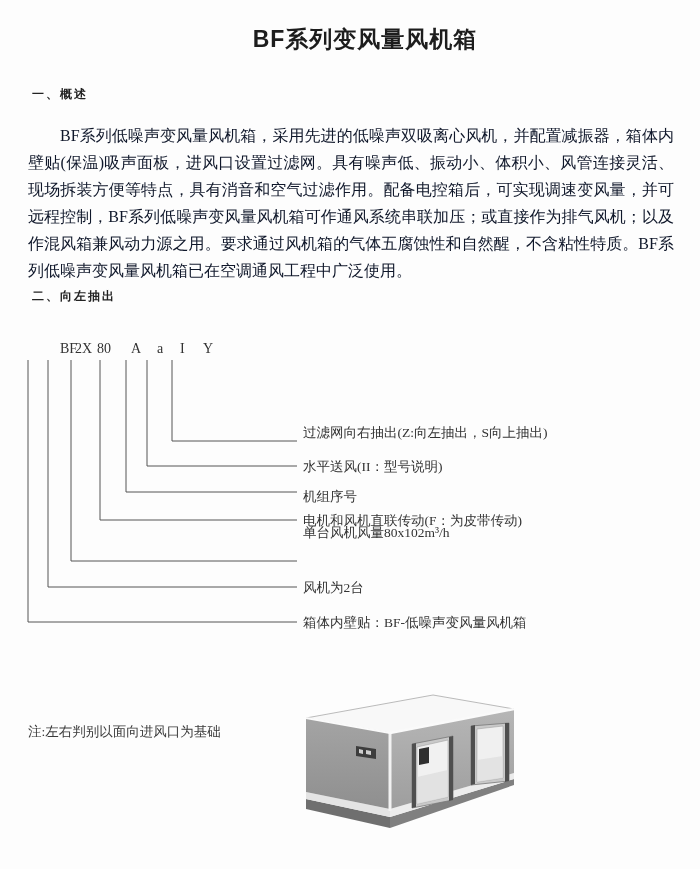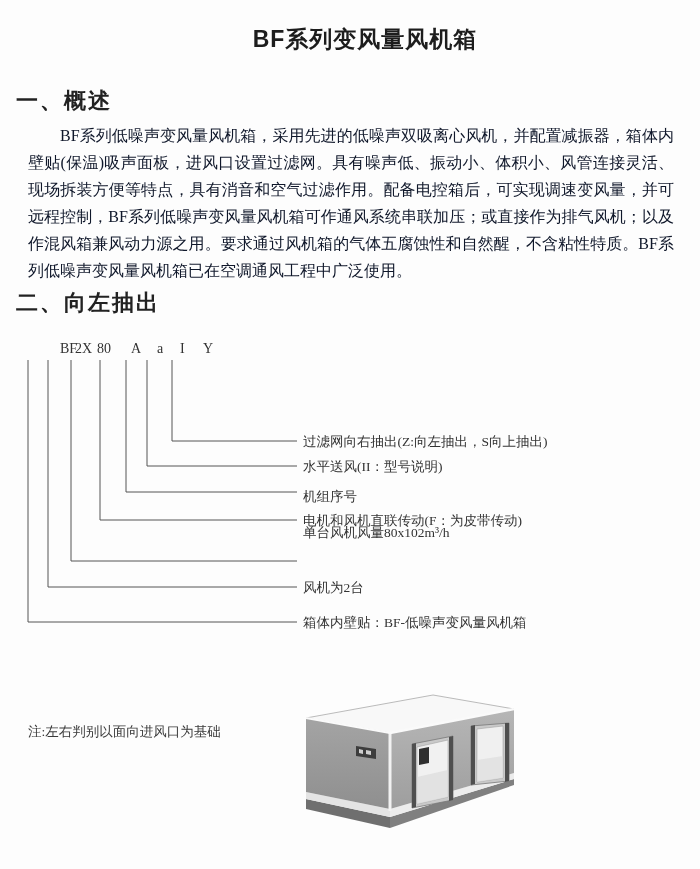--- a/index.html
+++ b/index.html
@@ -9,42 +9,42 @@
     font-family:"Liberation Serif","DejaVu Serif",serif;
     color:#2b2b2b;
   }
   .abs{position:absolute;}
   .page-title{
     left:0;right:0;top:24px;text-align:center;
     font-family:"Liberation Sans","DejaVu Sans",sans-serif;
     font-size:23px;font-weight:bold;letter-spacing:1px;color:#1d1d1d;padding-left:30px;
   }
   .sec-heading{
-    left:16px;
+    left:32px;
     font-family:Liberation Serif, serif;
-    font-size:22px;font-weight:bold;letter-spacing:2px;color:#222;
+    font-size:12px;font-weight:bold;letter-spacing:2px;color:#222;
   }
   .h-overview{top:86px;}
   .h-model{top:288px;}
   .overview-par{
     left:28px;top:122px;width:646px;
     font-size:16px;line-height:27px;
     text-align:justify;text-indent:2em;color:#0f172a;
   }
   .code-seg{
     top:341px;font-size:14px;color:#333;
     font-family:"Liberation Serif","DejaVu Serif",serif;
     margin-left:36px;
   }
   .seg-0{left:24px}.seg-1{left:39px}.seg-2{left:61px}
   .seg-3{left:95px}.seg-4{left:121px}.seg-5{left:144px}.seg-6{left:167px}
   .code-label{
     left:303px;font-size:13.5px;color:#333;white-space:nowrap;
   }
-  .lbl-6{top:433px}.lbl-5{top:458px}.lbl-4{top:488px}.lbl-3{top:512px}
+  .lbl-6{top:424px}.lbl-5{top:458px}.lbl-4{top:488px}.lbl-3{top:512px}
   .lbl-2{top:524px}.lbl-1{top:579px}.lbl-0{top:614px}
   .model-note{
     left:28px;top:723px;font-size:13.5px;color:#3a3a3a;text-align:center;
   }
   .connector-svg{left:0;top:0;width:700px;height:869px;pointer-events:none;}
   .figure-wrap{left:300px;top:682px;width:225px;height:160px;}
 </style>
 </head>
 <body>
 

